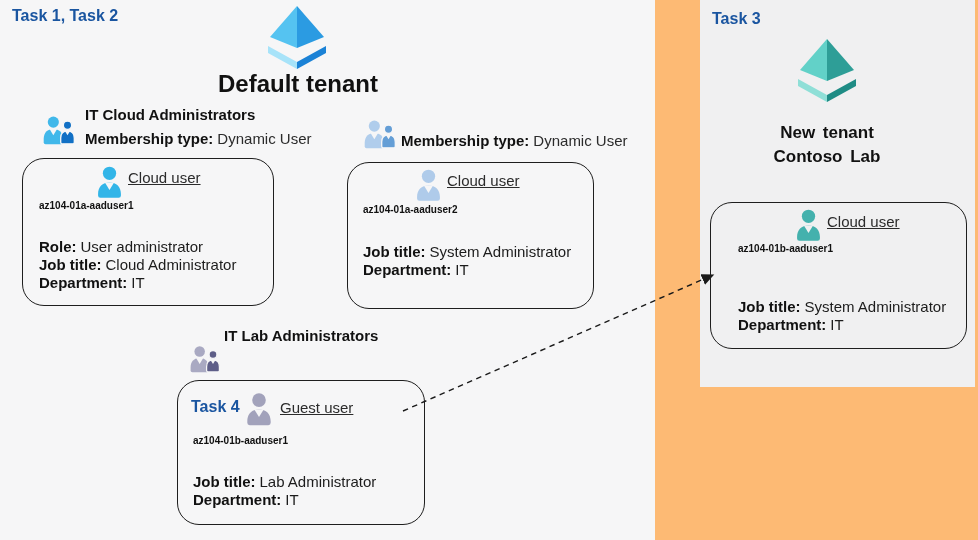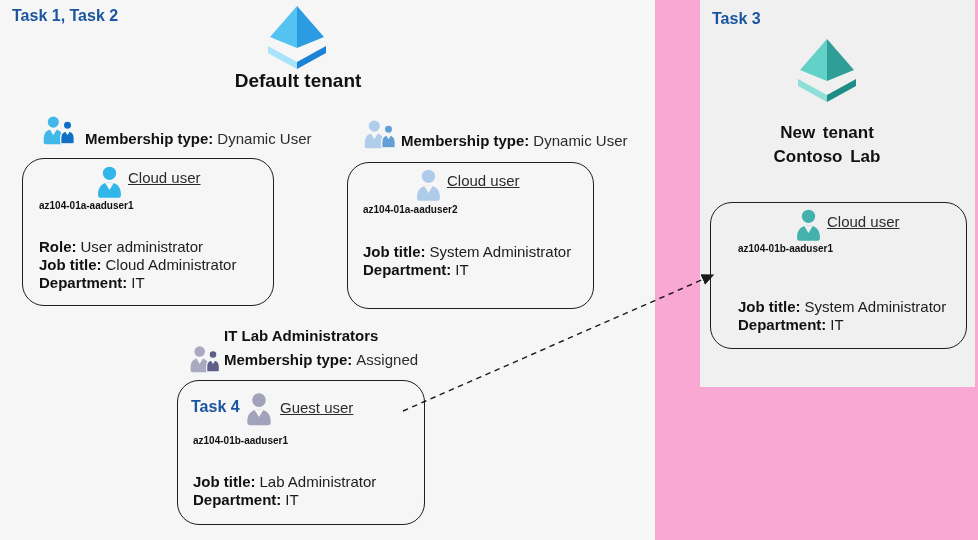--- a/index.html
+++ b/index.html
@@ -1,24 +1,24 @@
 <!DOCTYPE html>
 <html><head>
 <meta charset="utf-8">
 <style>
   html,body{margin:0;padding:0;background:#ffffff;}
   #canvas{
     position:relative;width:978px;height:540px;overflow:hidden;
-    font-family:"Liberation Sans", sans-serif;color:#1c1c1c;background:#f9a8d4;
+    font-family:"Liberation Sans", sans-serif;color:#1c1c1c;background:#fdba74;
   }
   .abs{position:absolute;}
   .left-bg{left:0;top:0;width:655px;height:540px;background:#f6f6f7;}
   .right-panel{left:700px;top:0;width:275px;height:387px;background:#f0f0f1;}
   .task-label{font-weight:700;font-size:16px;color:#1a55a0;}
-  .tenant-title{font-weight:700;font-size:19px;color:#111;text-align:center;}
+  .tenant-title{font-weight:700;font-size:24px;color:#111;text-align:center;}
   .tenant-title2{font-weight:700;font-size:17px;color:#111;text-align:center;word-spacing:3px;}
   .grp-name{font-weight:700;font-size:15px;color:#111;white-space:nowrap;}
   .line15{font-size:15px;color:#2b2b2b;white-space:nowrap;}
   .fl{font-weight:700;color:#111;margin-right:4px;}
   .card{
     border:1.4px solid #1e1e1e;border-radius:22px;background:transparent;
   }
   .type-label{font-size:15px;color:#2b2b2b;white-space:nowrap;text-decoration:underline;}
   .username{font-weight:700;font-size:10px;color:#111;white-space:nowrap;}
   .field{font-size:15px;line-height:18px;white-space:nowrap;}
@@ -56,20 +56,21 @@
   <div class="abs g1" style="left:42px;top:113px;">
     <svg width="34" height="34" viewBox="0 0 36 32">
       <circle class="grp-big" cx="12" cy="7.6" r="5.9"></circle>
       <path class="grp-big" d="M12,15 C5.8,15 1.8,18.8 1.8,25.5 L1.8,29 a2,2 0 0 0 2,2 L20.2,31 a2,2 0 0 0 2,-2 L22.2,25.5 C22.2,18.8 18.2,15 12,15 Z"></path>
       <polygon points="8,15 16,15 12,21.5" fill="#f6f6f7"></polygon>
       <circle class="grp-sm" cx="27" cy="11" r="4.4" stroke="#f6f6f7" stroke-width="1.4"></circle>
       <path class="grp-sm" d="M27,17 C22.6,17 19.8,19.8 19.8,24.6 L19.8,29 a1.6,1.6 0 0 0 1.6,1.6 L32.6,30.6 a1.6,1.6 0 0 0 1.6,-1.6 L34.2,24.6 C34.2,19.8 31.4,17 27,17 Z" stroke="#f6f6f7" stroke-width="1.4"></path>
       <polygon points="24.2,17 29.8,17 27,21.6" fill="#f6f6f7"></polygon>
     </svg>
   </div>
+  <div class="abs grp-name" style="left:85px;top:106px;">IT Cloud Administrators</div>
   <div class="abs line15" style="left:85px;top:130px;">
     <span class="fl">Membership type:</span><span>Dynamic User</span>
   </div>
 
   <div class="abs g2" style="left:363px;top:117px;">
     <svg width="34" height="34" viewBox="0 0 36 32">
       <circle class="grp-big" cx="12" cy="7.6" r="5.9"></circle>
       <path class="grp-big" d="M12,15 C5.8,15 1.8,18.8 1.8,25.5 L1.8,29 a2,2 0 0 0 2,2 L20.2,31 a2,2 0 0 0 2,-2 L22.2,25.5 C22.2,18.8 18.2,15 12,15 Z"></path>
       <polygon points="8,15 16,15 12,21.5" fill="#f6f6f7"></polygon>
       <circle class="grp-sm" cx="27" cy="11" r="4.4" stroke="#f6f6f7" stroke-width="1.4"></circle>
@@ -118,23 +119,20 @@
     <svg width="32" height="32" viewBox="0 0 36 32">
       <circle class="grp-big" cx="12" cy="7.6" r="5.9"></circle>
       <path class="grp-big" d="M12,15 C5.8,15 1.8,18.8 1.8,25.5 L1.8,29 a2,2 0 0 0 2,2 L20.2,31 a2,2 0 0 0 2,-2 L22.2,25.5 C22.2,18.8 18.2,15 12,15 Z"></path>
       <polygon points="8,15 16,15 12,21.5" fill="#f6f6f7"></polygon>
       <circle class="grp-sm" cx="27" cy="11" r="4.4" stroke="#f6f6f7" stroke-width="1.4"></circle>
       <path class="grp-sm" d="M27,17 C22.6,17 19.8,19.8 19.8,24.6 L19.8,29 a1.6,1.6 0 0 0 1.6,1.6 L32.6,30.6 a1.6,1.6 0 0 0 1.6,-1.6 L34.2,24.6 C34.2,19.8 31.4,17 27,17 Z" stroke="#f6f6f7" stroke-width="1.4"></path>
       <polygon points="24.2,17 29.8,17 27,21.6" fill="#f6f6f7"></polygon>
     </svg>
   </div>
   <div class="abs grp-name" style="left:224px;top:327px;">IT Lab Administrators</div>
-  <div class="abs line15" style="left:224px;top:351px;">
-    <span class="fl">Membership type:</span><span>Assigned</span>
-  </div>
 
   <div class="abs card" style="left:177px;top:380px;width:246px;height:143px;">
     <div class="abs task-label" style="left:13px;top:17px;">Task 4</div>
     <div class="abs p-gray" style="left:67px;top:11px;">
       <svg width="28" height="34" viewBox="0 0 26 32">
         <circle class="p-body" cx="13" cy="7.6" r="6.4"></circle>
         <path class="p-body" d="M13,16.5 C6.2,16.5 2,20.6 2,27.6 L2,29 a2.2,2.2 0 0 0 2.2,2.2 L21.8,31.2 a2.2,2.2 0 0 0 2.2,-2.2 L24,27.6 C24,20.6 19.8,16.5 13,16.5 Z"></path>
         <polygon points="8.6,16.5 17.4,16.5 13,23.6" fill="#f6f6f7"></polygon>
       </svg>
     </div>

